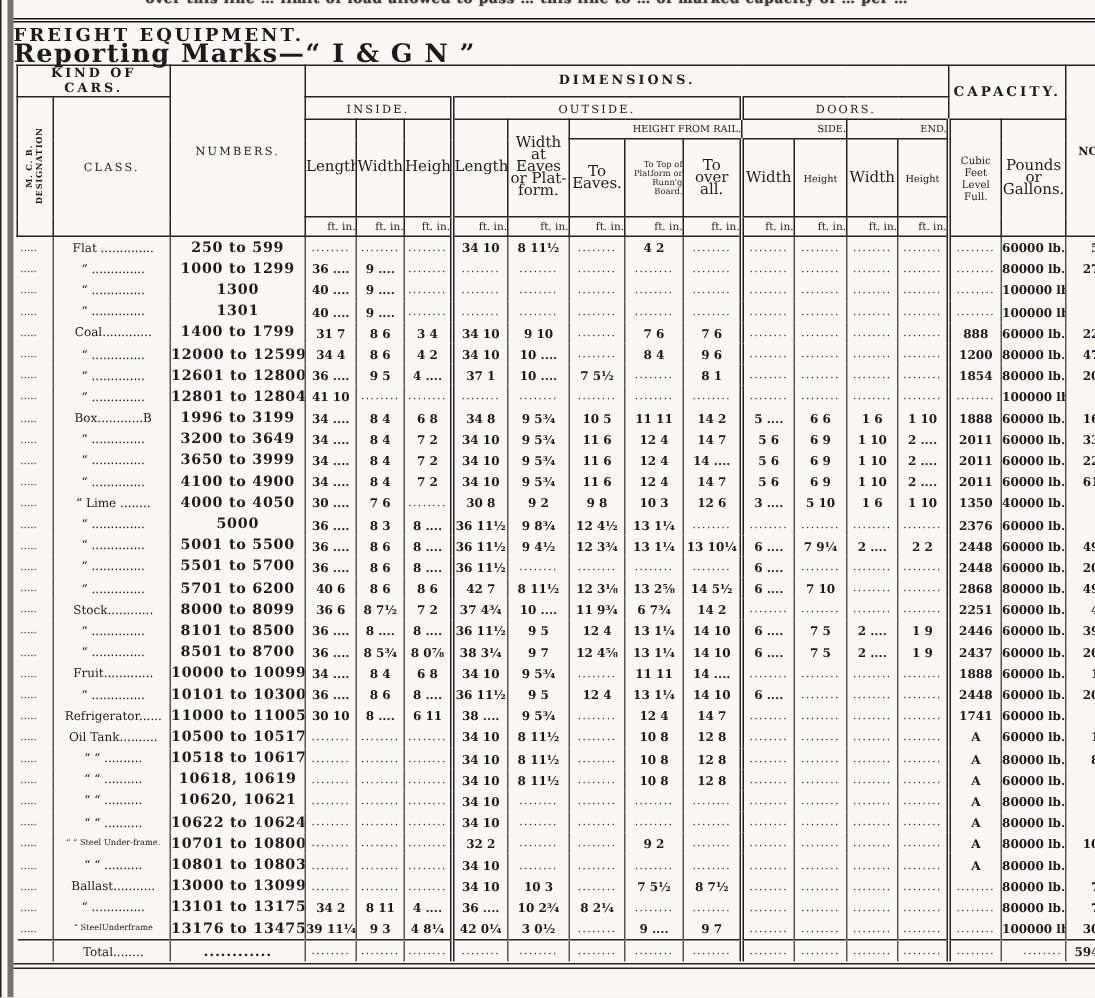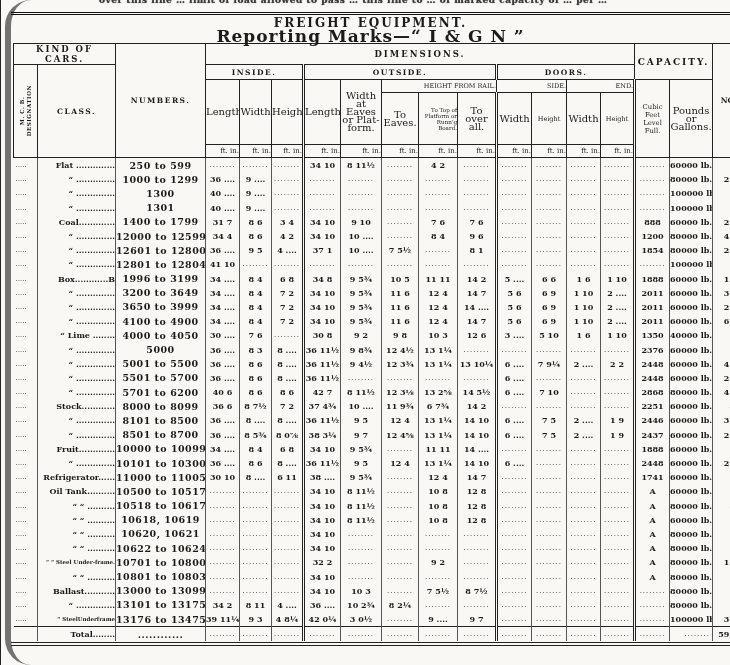--- a/index.html
+++ b/index.html
@@ -1,46 +1,46 @@
 <!DOCTYPE html>
 <html><head>
 <meta charset="utf-8">
 <style>
   html,body{margin:0;padding:0;}
   body{width:730px;height:665px;background:#e8e7e2;font-family:"DejaVu Serif","Liberation Serif",serif;color:#1b1b1b;}
   #page{position:relative;width:730px;height:665px;background:#f9f8f4;overflow:hidden;
         border-left:1px solid #222;box-sizing:border-box;}
-  #inner{position:absolute;left:4px;top:0;right:0;bottom:0;border-left:6px solid #737373;border-radius:26px;}
+  #inner{position:absolute;left:4px;top:0;right:0;bottom:0;border-left:4px solid #737373;}
   
   .top-strip{height:12px;overflow:hidden;border-bottom:3px double #111;position:relative;}
   .top-strip .frag{position:absolute;top:-5px;left:88px;right:4px;font-size:9px;font-weight:bold;
        color:#3a3a3a;letter-spacing:.5px;white-space:nowrap;text-shadow:0 0 1px #555;}
   
-  .titleblock{text-align:center;padding:2px 0 1px 0;}
+  .titleblock{padding:2px 0 1px 0;}
   .t1{font-size:12px;font-weight:bold;letter-spacing:2px;line-height:13px;}
   .t2{font-size:17px;font-weight:bold;letter-spacing:1px;line-height:12px;}
   .t3{font-size:9.5px;line-height:11px;}
   
   table{border-collapse:collapse;table-layout:fixed;width:716px;margin-left:2px;}
   td,th{padding:0;margin:0;overflow:hidden;font-weight:normal;}
   thead th{border:1px solid #222;font-family:"DejaVu Serif","Liberation Serif",serif;}
   .gh{font-size:8.5px;font-weight:bold;letter-spacing:2px;}
-  .gh2{font-size:7.5px;font-weight:bold;letter-spacing:1.5px;text-align:center;}
+  .gh2{font-size:7.5px;font-weight:normal;letter-spacing:1.5px;text-align:center;}
   .sh{font-size:10px;text-align:center;line-height:8px;}
   .shs{font-size:5.6px;text-align:right;line-height:6px;font-weight:normal;}
   .unit{font-size:7px;text-align:right;height:12px;border:1px solid #222;}
   .cap-h{font-size:9px;font-weight:bold;letter-spacing:2px;text-align:center;}
   .no-h{font-size:7.5px;font-weight:bold;text-align:center;}
   .vert{height:54px;}
   .vert div{writing-mode:vertical-rl;transform:rotate(180deg);margin:0 auto;
             font-size:5.5px;font-weight:bold;letter-spacing:.5px;line-height:7px;text-align:center;}
   tbody td{height:14.2px;font-size:8px;text-align:center;white-space:nowrap;
            border-left:1px solid #555;border-right:1px solid #555;font-weight:bold;}
   tbody td.c0{border-left:none;font-weight:normal;font-size:7px;color:#333;text-align:left;padding-left:2px;}
-  tbody td.c1{text-align:right;padding-left:2px;font-weight:bold;font-size:8px;}
+  tbody td.c1{text-align:center;padding-left:2px;font-weight:normal;font-size:8px;}
   tbody td.c2{font-size:9.5px;letter-spacing:.5px;}
   tbody td.c16{font-size:8px;text-align:right;padding-right:2px;}
   tbody td.c17{border-right:none;text-align:right;padding-right:4px;font-size:8px;}
   tbody td.dots{font-size:7px;letter-spacing:1px;color:#222;font-weight:normal;}
   
   th.dsep, td.dsep{border-left:3px double #222 !important;}
   tr.total-row td{border-top:1px solid #222;}
   .bottom-rule{border-top:1px solid #222;border-bottom:1px solid #222;height:2px;margin-top:1px;}
   .small-class{font-size:5.5px !important;line-height:6px;white-space:normal !important;}
 </style>

